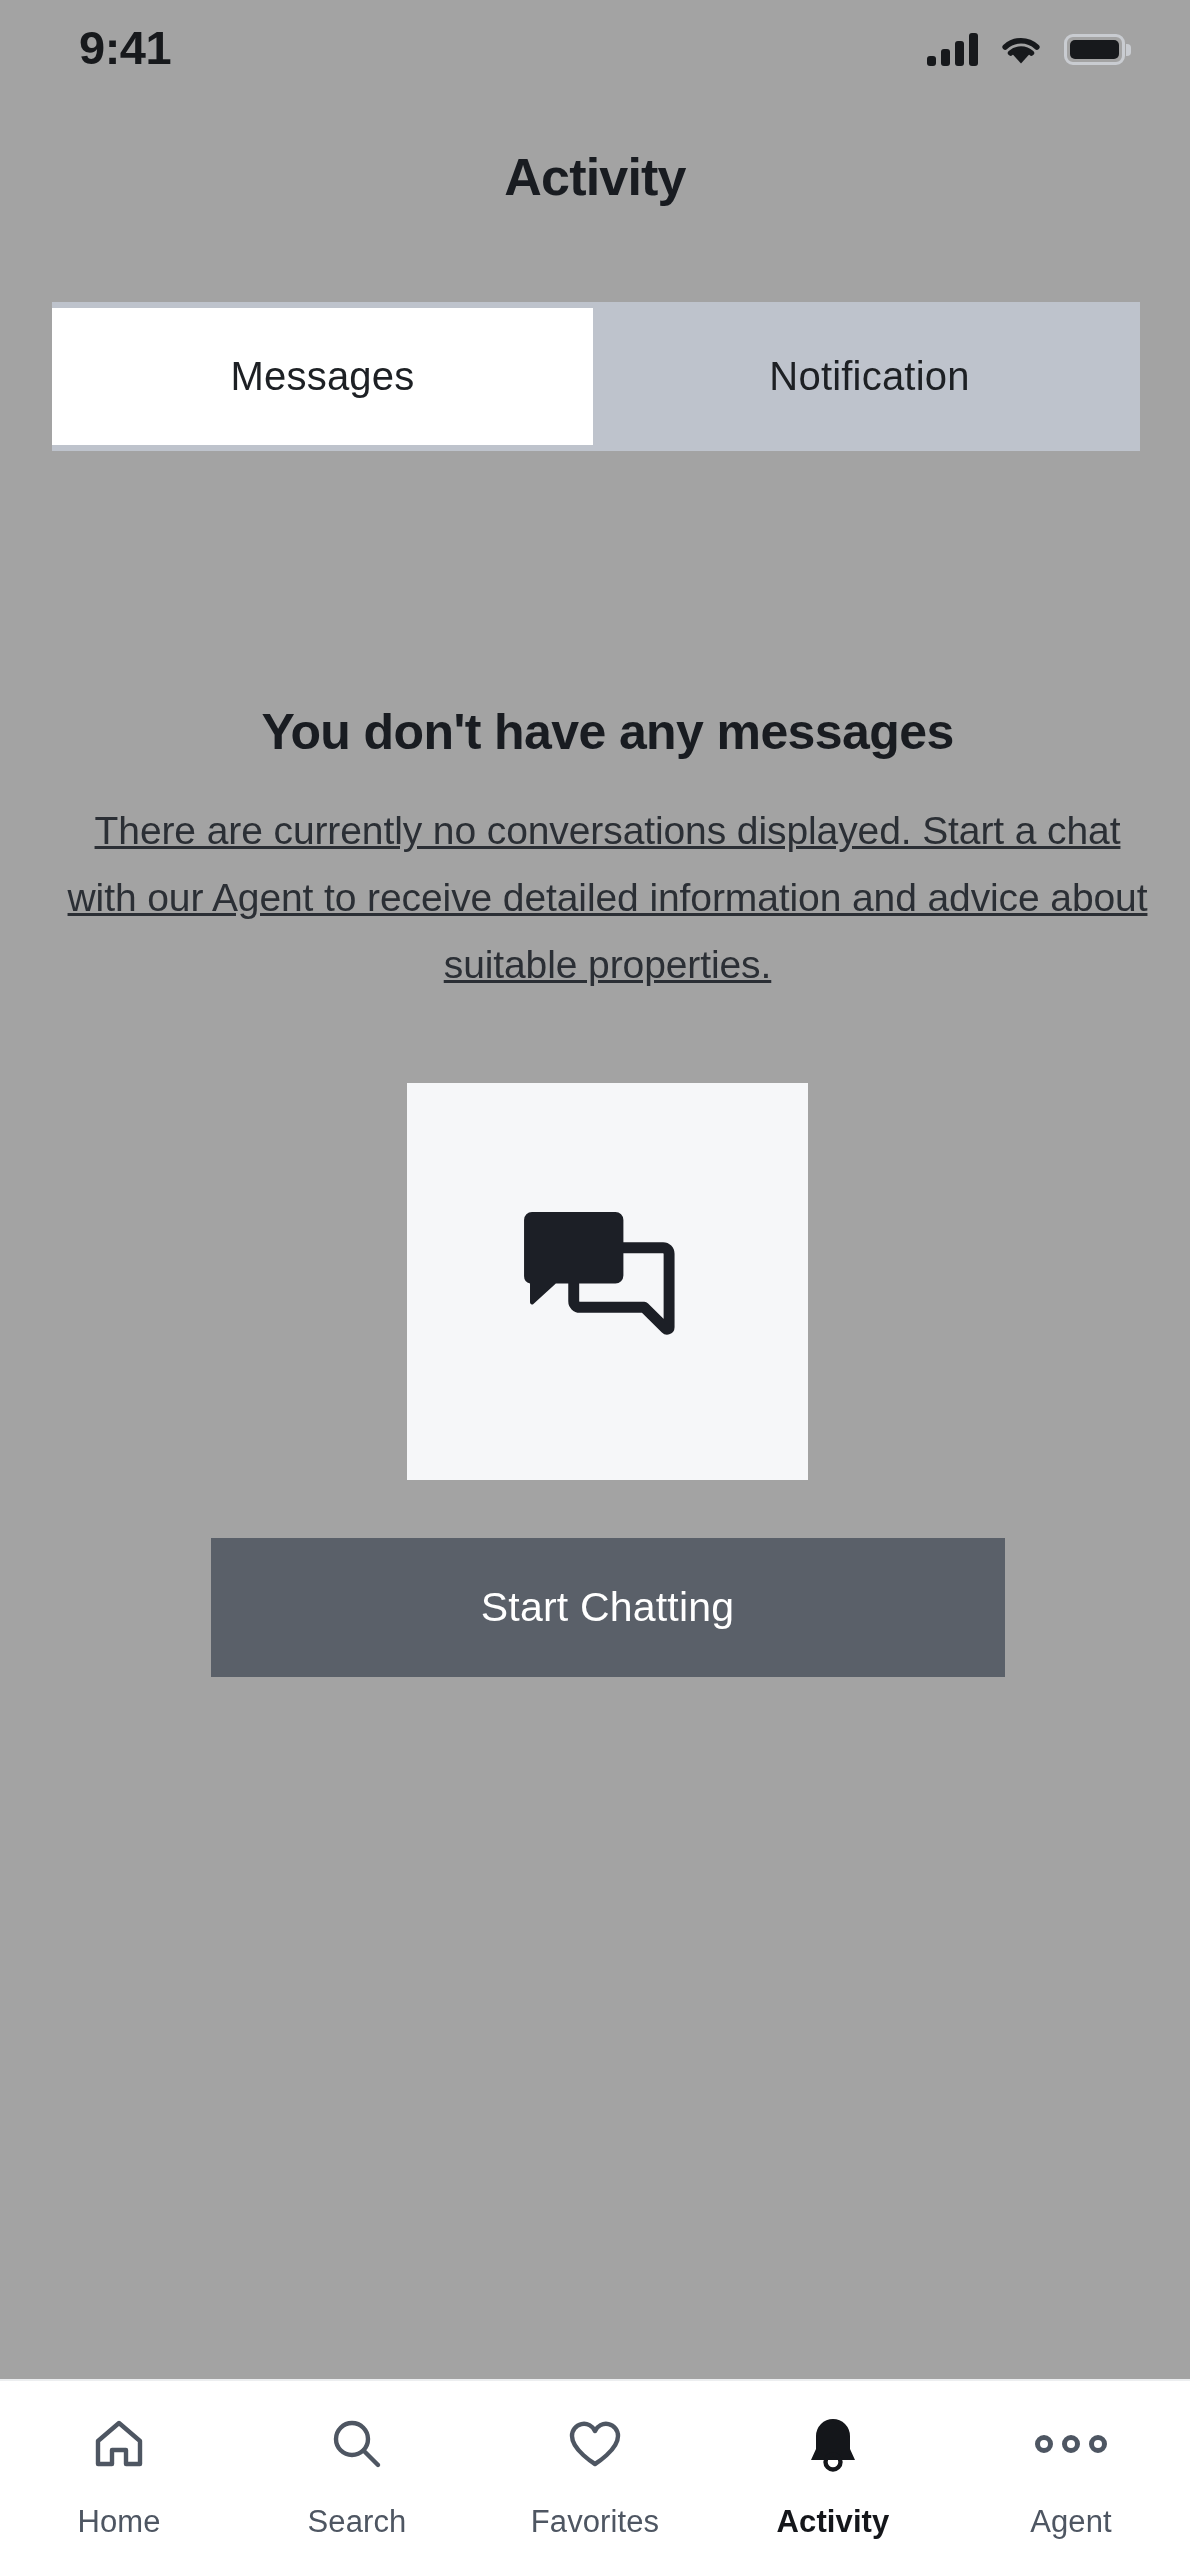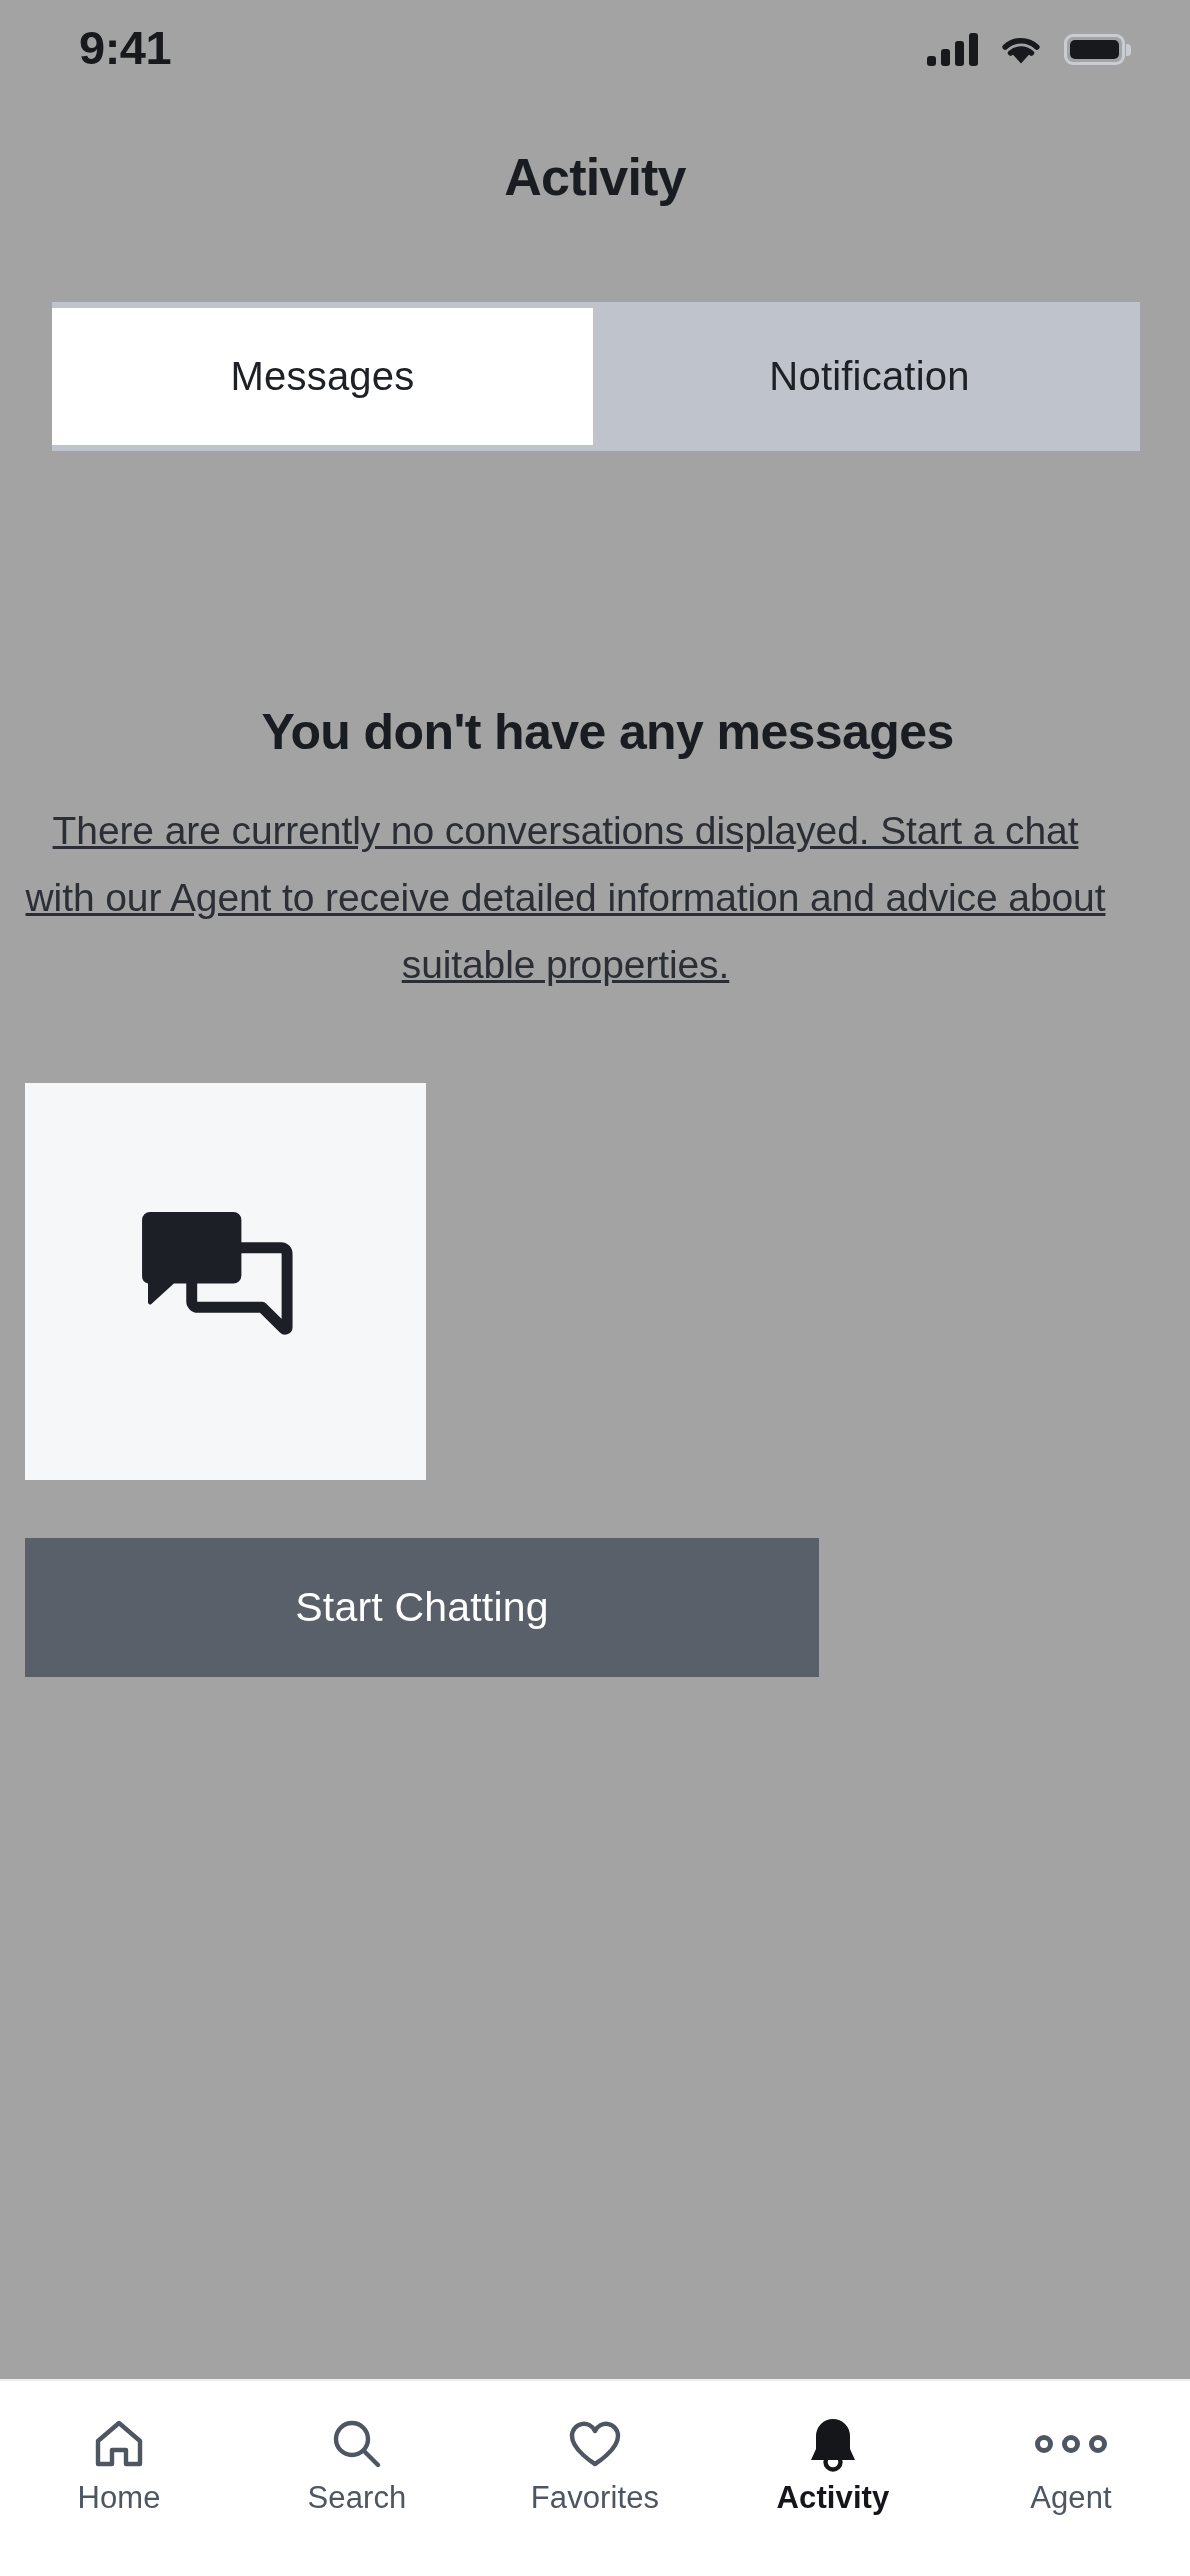--- a/index.html
+++ b/index.html
@@ -119,20 +119,21 @@
   .segment.active {
     background: #ffffff;
     margin: 6px 6px 6px 0;
   }
 
   
   .content {
     flex: 1 1 auto;
     display: flex;
     flex-direction: column;
+    align-items: center;
     padding-top: 252px;
     padding-left: 25px;
   }
   .empty-title {
     font-size: 50px;
     font-weight: 700;
     color: #191c21;
     letter-spacing: -0.6px;
     text-align: center;
   }
@@ -181,21 +182,21 @@
     display: flex;
     align-items: flex-start;
     padding-top: 34px;
     background: #ffffff;
   }
   .nav-item {
     flex: 1 1 20%;
     display: flex;
     flex-direction: column;
     align-items: center;
-    gap: 7px;
+    gap: 31px;
     cursor: pointer;
   }
   .nav-icon {
     height: 58px;
     display: flex;
     align-items: center;
     justify-content: center;
   }
   .nav-label {
     font-size: 31px;

